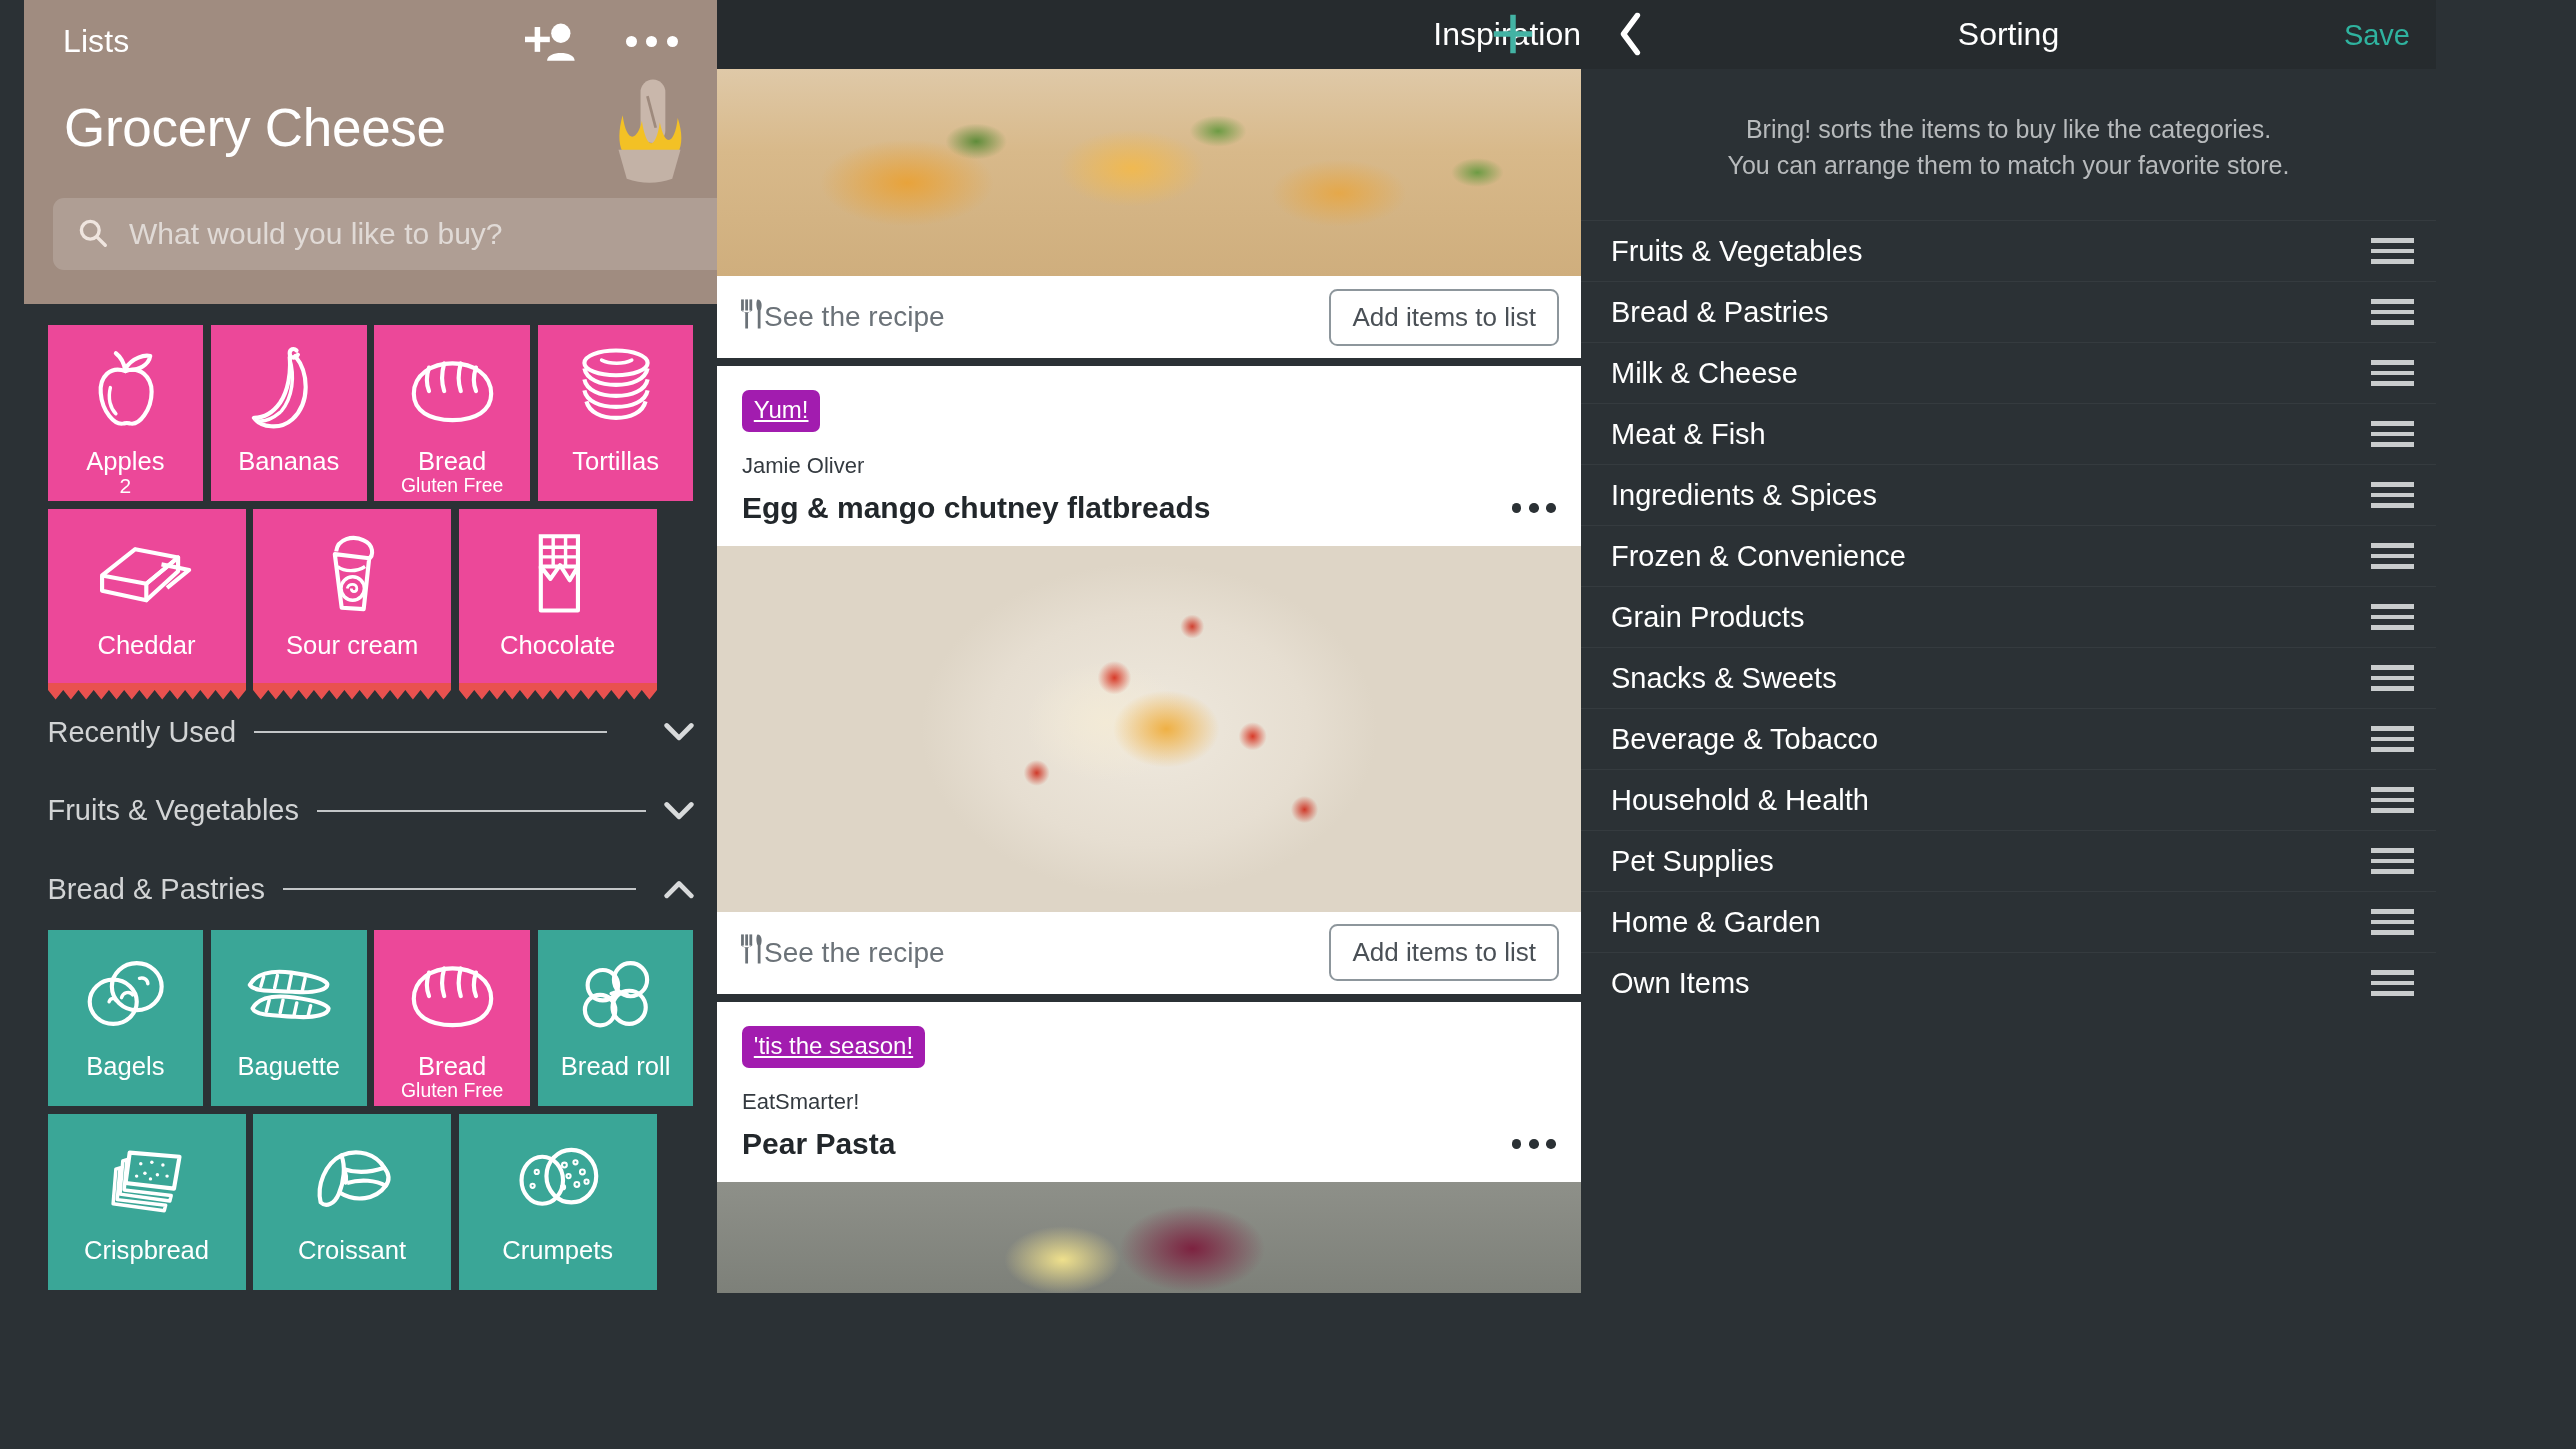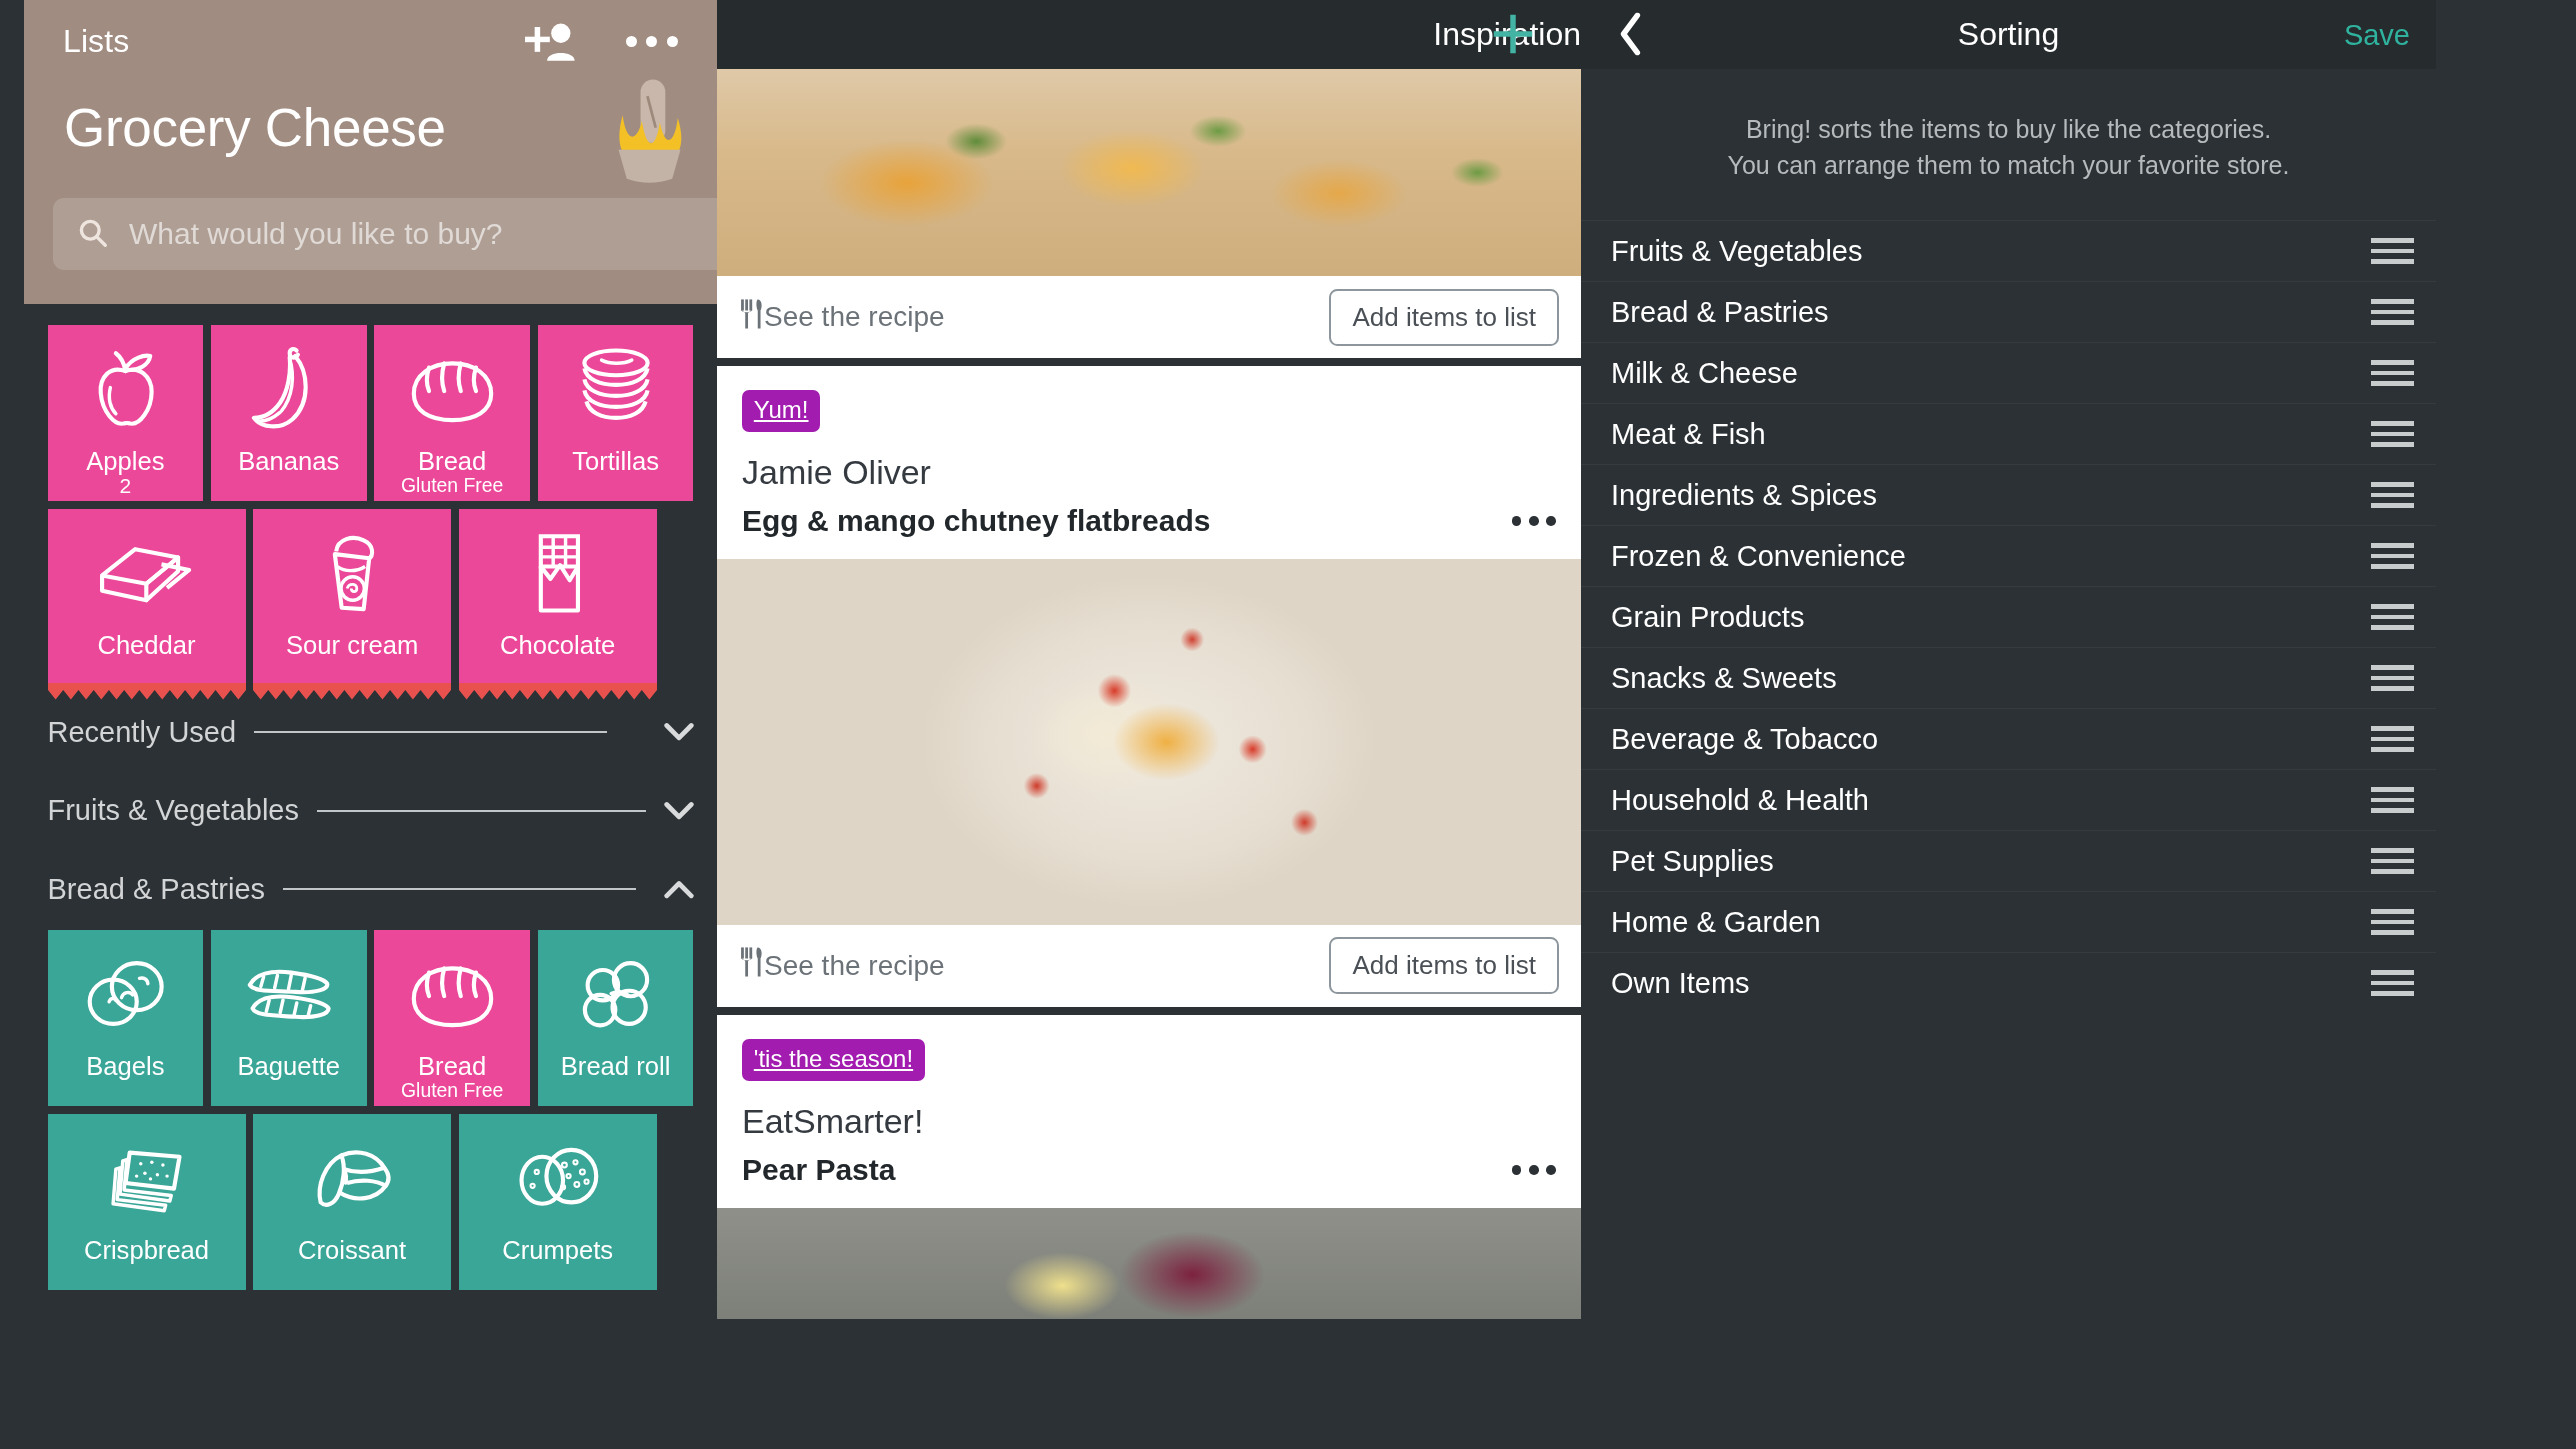--- a/index.html
+++ b/index.html
@@ -78,21 +78,21 @@
   .see-recipe { display: flex; align-items: center; color: #6b7278; font-size: 28px; }
   .add-items-btn {
     margin-left: auto; border: 2.1px solid #8d969c; border-radius: 8.3px; color: #4a5056;
     font-size: 26px; padding: 11px 21px; background: #fff; white-space: nowrap;
   }
   .card-head { padding: 23.5px 25px 21px 25px; }
   .badge {
     display: inline-block; background: #a21caf; color: #fff; font-size: 24px;
     padding: 6.2px 11.8px 7.6px 11.8px; border-radius: 7px; text-decoration: underline;
   }
-  .card-source { color: #343a40; font-size: 34px; margin-top: 21px; }
+  .card-source { color: #343a40; font-size: 22px; margin-top: 21px; }
   .card-title-row { display: flex; align-items: center; margin-top: 12.4px; }
   .card-title { color: #22272b; font-size: 30px; font-weight: bold; }
   .card-dots { margin-left: auto; display: flex; gap: 7.6px; }
   .card-dots i { width: 9.7px; height: 9.7px; background: #2b3135; border-radius: 50%; display: block; }
 
   
   .photo { width: 100%; position: relative; overflow: hidden; }
   .photo-flatbread {
     height: 207px;
     background:

